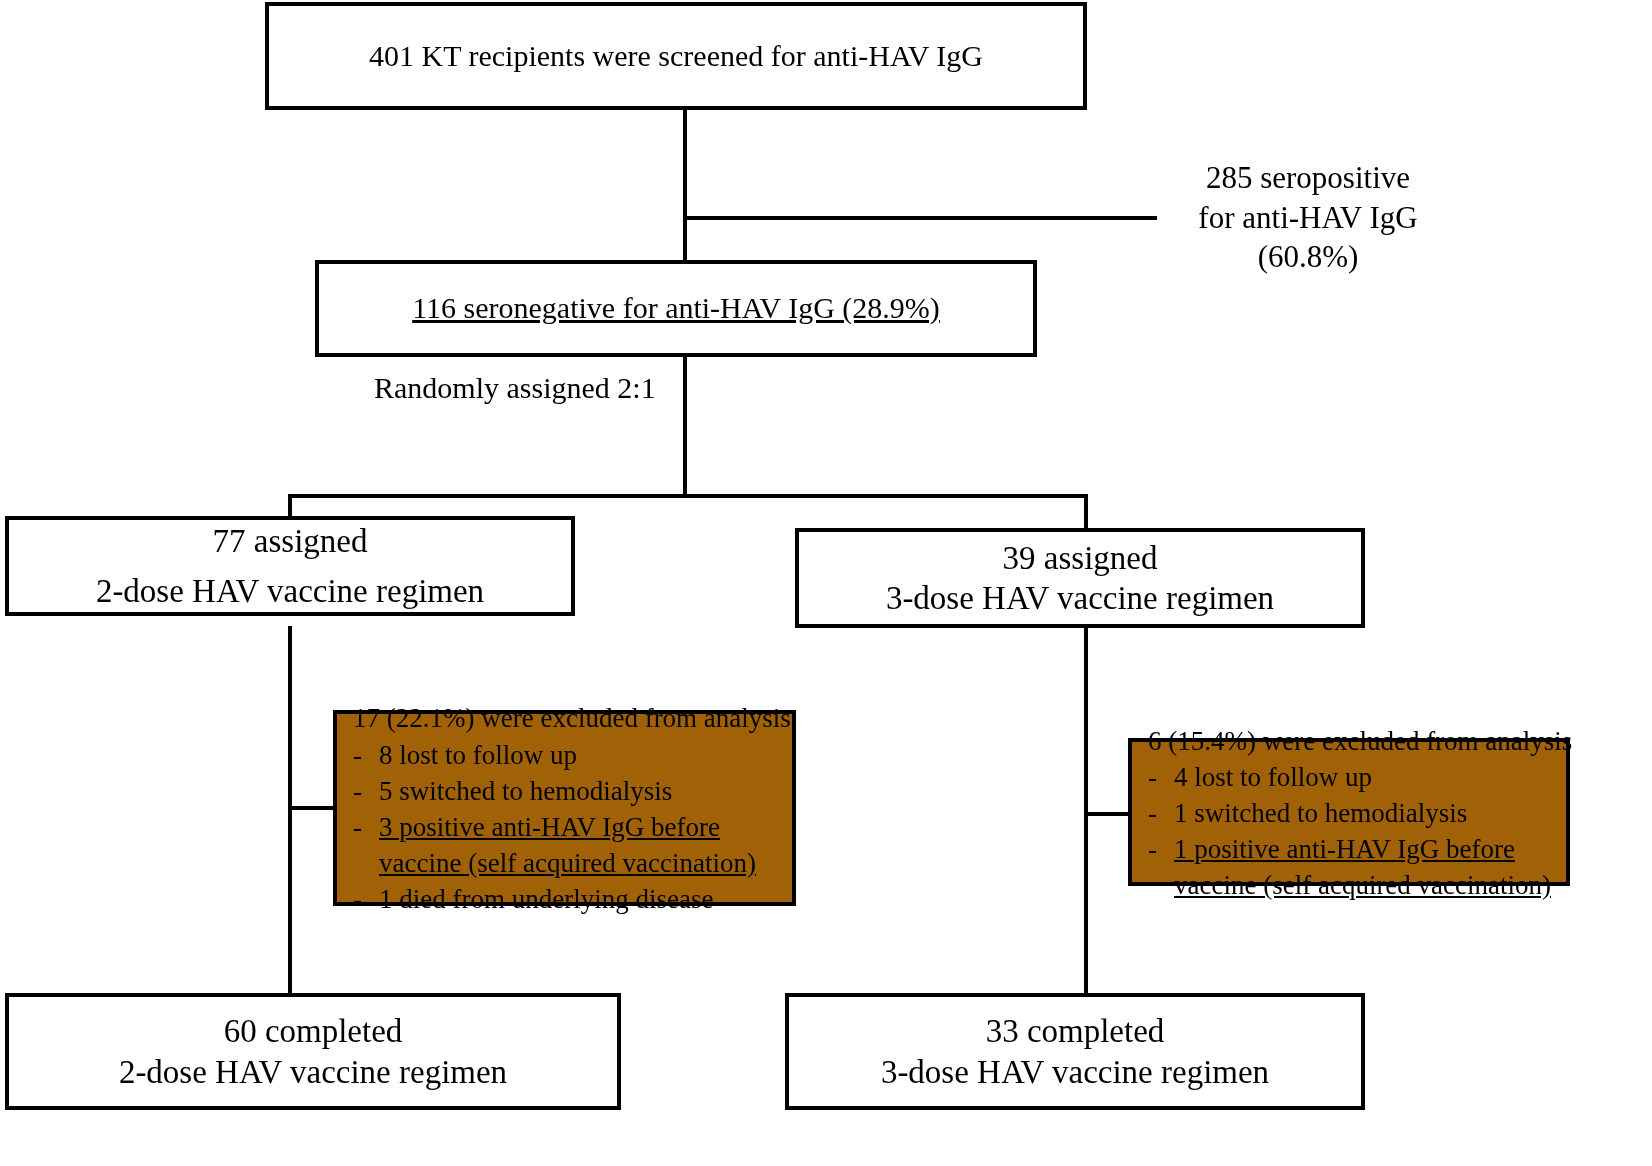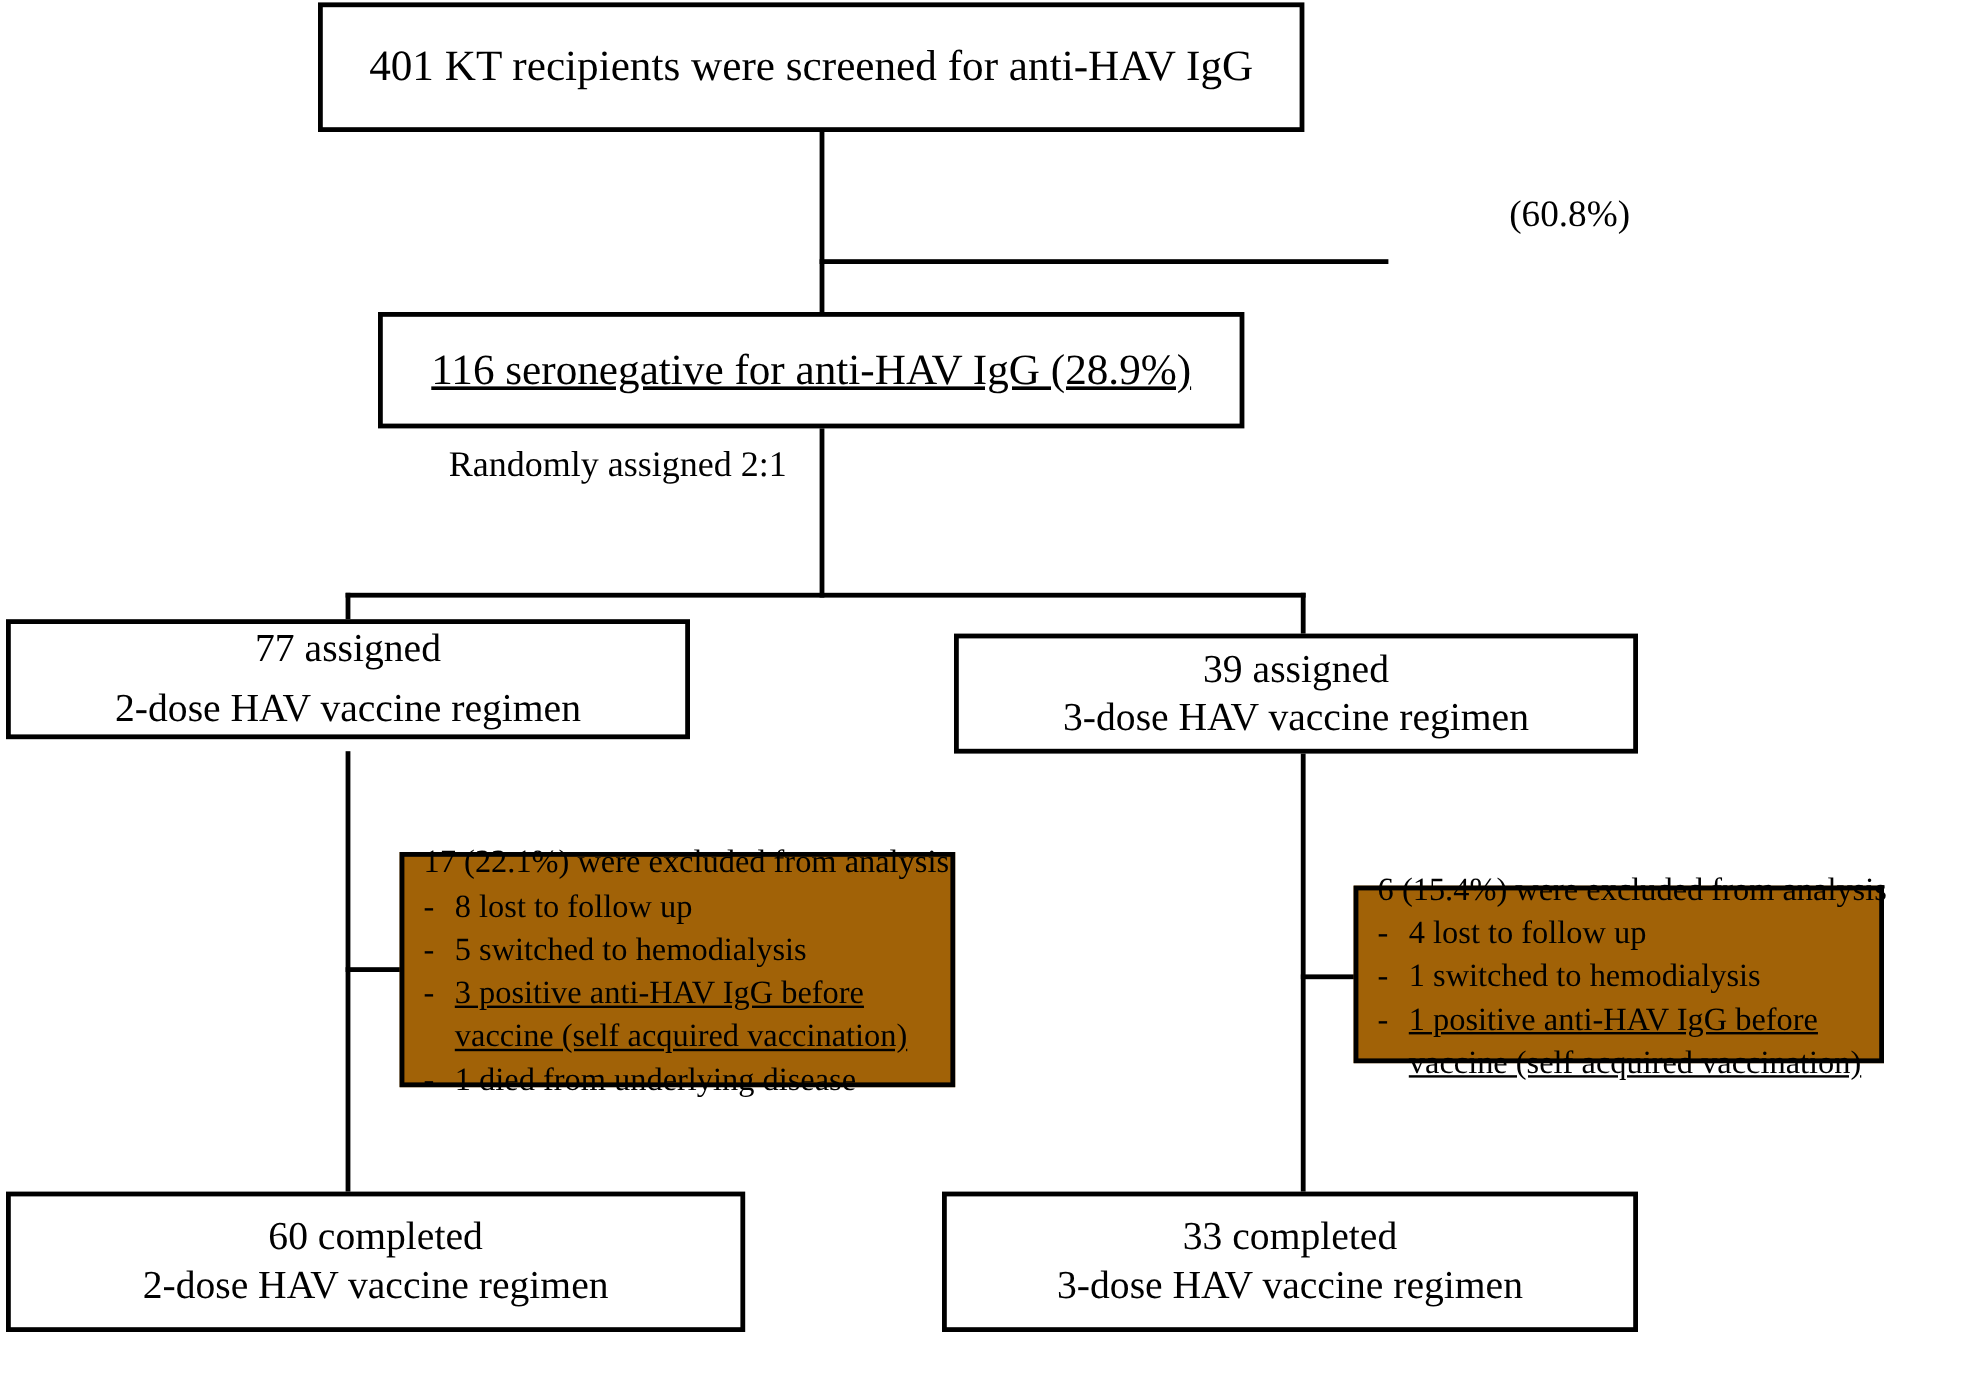--- a/index.html
+++ b/index.html
@@ -83,21 +83,21 @@
     white-space: nowrap;
     padding: 0 4px;
   }
   .conn {
     position: absolute;
     background: #000000;
     z-index: 1;
   }
   .v { width: 4px; }
   .h { height: 4px; }
-  .t34 { font-size: 36px; text-align: center; }
+  .t34 { font-size: 30px; text-align: center; }
   .t33 { font-size: 33px; }
 </style>
 </head>
 <body>
 
 <div id="canvas">
 
   <div class="conn v" style="left:683px; top:108px; height:154px;"></div>
 
   <div class="conn h" style="left:683px; top:216px; width:474px;"></div>
@@ -116,20 +116,22 @@
 
   <div class="conn v" style="left:1084px; top:626px; height:369px;"></div>
 
   <div class="conn h" style="left:1084px; top:812px; width:48px;"></div>
 
   <div class="box" style="left:265px; top:2px; width:822px; height:108px;">
     <span class="line t34">401 KT recipients were screened for anti-HAV IgG</span>
   </div>
 
   <div class="note" style="left:1158px; top:158px; width:300px;">
+    <span class="line">285 seropositive</span>
+    <span class="line">for anti-HAV IgG</span>
     <span class="line">(60.8%)</span>
   </div>
 
   <div class="box" style="left:315px; top:260px; width:722px; height:97px;text-decoration:underline;">
     <span class="line t34">116 seronegative for anti-HAV IgG (28.9%)</span>
   </div>
 
   <div class="flabel" style="left:370px; top:371px;">Randomly assigned 2:1</div>
 
   <div class="box" style="left:5px; top:516px; width:570px; height:100px;gap:10px;">

